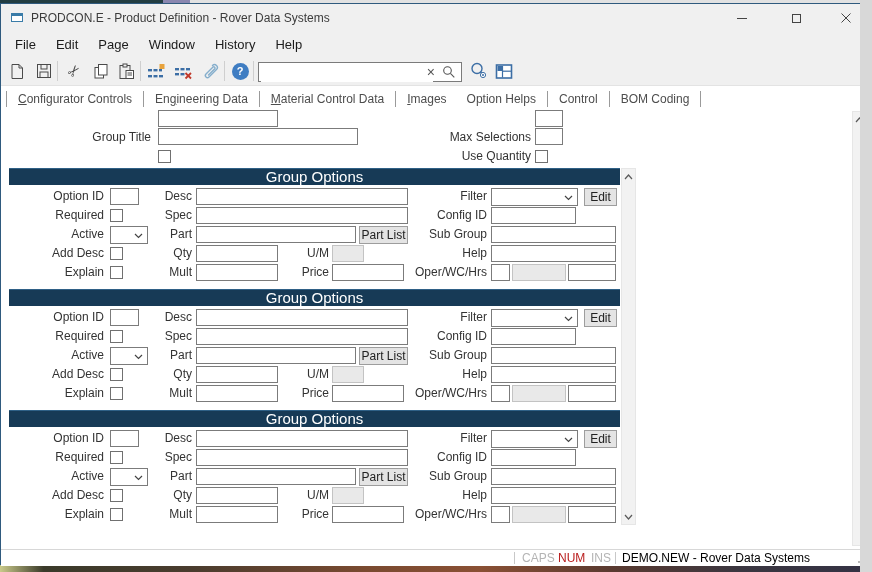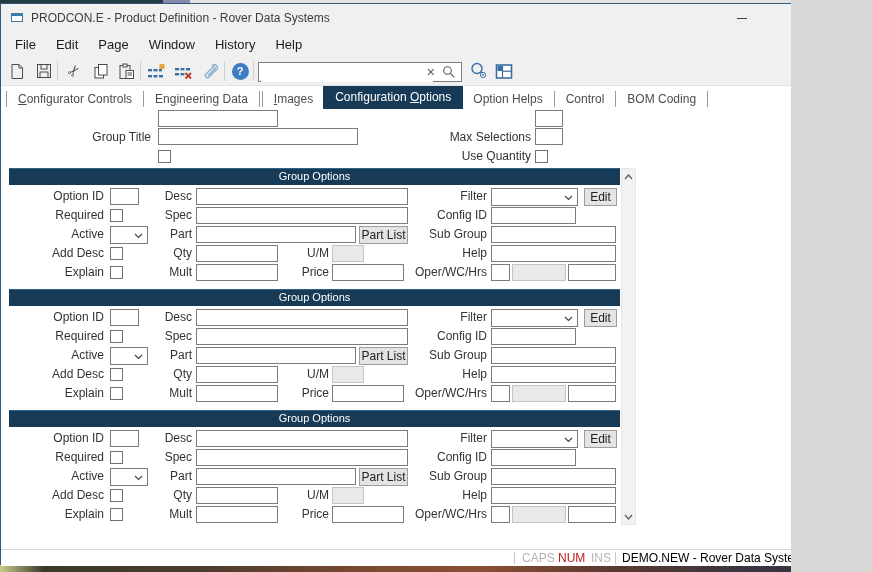--- a/index.html
+++ b/index.html
@@ -1,16 +1,16 @@
 <!DOCTYPE html>
 <html><head>
 <meta charset="utf-8">
 <style>
   html,body{margin:0;padding:0;background:#d8d8d8;}
-  #screen{position:relative;width:791px;height:572px;overflow:hidden;background:#e2e2e2;
+  #screen{position:relative;width:860px;height:572px;overflow:hidden;background:#e2e2e2;
           font-family:"Liberation Sans",sans-serif;-webkit-font-smoothing:antialiased;}
   
   #desk-top{position:absolute;left:0;top:0;width:872px;height:3px;background:#e2e2e2;}
   #desk-top .seg1{position:absolute;left:0;top:0;width:163px;height:3px;background:#223d42;}
   #desk-top .seg2{position:absolute;left:163px;top:0;width:27px;height:3px;background:#8a87b0;}
   #desk-bottom{position:absolute;left:0;top:565px;width:872px;height:7px;
     background:linear-gradient(90deg,#caca8a 0%,#3a3a2a 5%,#4a3c2e 22%,#7a4a30 42%,#8a5034 55%,#5a3a30 70%,#3a3640 85%,#343244 100%);}
   
   #win{position:absolute;left:0;top:3px;width:871px;height:562px;box-sizing:border-box;
        border:1px solid #2f5a7e;background:#fff;}
@@ -46,21 +46,21 @@
        font:12px "Liberation Sans",sans-serif;padding:0 2px;outline:none;}
   .tin.dis{background:#e9e9e9;border-color:#c3c3c3;}
   .cb{position:absolute;width:13px;height:13px;box-sizing:border-box;border:1px solid #707070;background:#fff;}
   .btn{position:absolute;height:18px;box-sizing:border-box;border:1px solid #9d9d9d;background:#e4e4e4;
        font-size:12px;line-height:16px;text-align:center;color:#222;}
   .combo{position:absolute;height:18px;box-sizing:border-box;border:1px solid #7b7b7b;background:#fff;}
   .combo svg{position:absolute;right:4px;top:6px;}
   
   .gsec{position:absolute;left:0;width:634px;height:121px;}
   .ghdr{position:absolute;left:8px;top:0;width:611px;height:17px;box-sizing:border-box;background:#173a56;
-        border-top:1px solid #2f6086;color:#fff;text-align:center;font-size:11px;line-height:15px;}
+        border-top:1px solid #2f6086;color:#fff;text-align:center;font-size:15px;line-height:15px;}
   
   .vsb{position:absolute;width:15px;background:#f2f2f2;border:1px solid #e6e6e6;box-sizing:border-box;}
   .sbarrow{position:absolute;left:0;width:13px;height:15px;display:flex;align-items:center;justify-content:center;}
   
   #statusbar{position:absolute;left:0;top:545px;width:869px;height:16px;background:#fff;border-top:1px solid #d7d7d7;font-size:12px;}
   .ssep{position:absolute;top:2px;width:1px;height:12px;background:#c8c8c8;}
   .sind{position:absolute;top:1px;line-height:14px;}
   .dim{color:#b4b4b4;}
   #status-msg{position:absolute;left:621px;top:1px;line-height:14px;color:#000;white-space:nowrap;}
   #resize-grip{position:absolute;right:2px;top:3px;}
@@ -196,23 +196,23 @@
           </svg>
       </div>
     </div>
 
     <div id="tabbar">
       <span class="tsep"></span>
       <div class="tab"><span></span><u>C</u><span>onfigurator Controls</span></div>
       <span class="tsep"></span>
       <div class="tab"><span>En</span><u>g</u><span>ineering Data</span></div>
       <span class="tsep"></span>
+      <div class="tab"><span></span><u>M</u><span>aterial Control Data</span></div>
       <span class="tsep"></span>
       <div class="tab"><span></span><u>I</u><span>mages</span></div>
-      <div class="tab sel"><span>Configuration </span><u>O</u><span>ptions</span></div>
       <div class="tab"><span>Option Helps</span><u></u><span></span></div>
       <span class="tsep"></span>
       <div class="tab"><span>Control</span><u></u><span></span></div>
       <span class="tsep"></span>
       <div class="tab"><span>BOM Coding</span><u></u><span></span></div>
       <span class="tsep"></span>
     </div>
 
     <input class="tin" style="left: 157px; top: 106px; width: 120px;">
     <input class="tin" style="left: 534px; top: 106px; width: 28px;">

